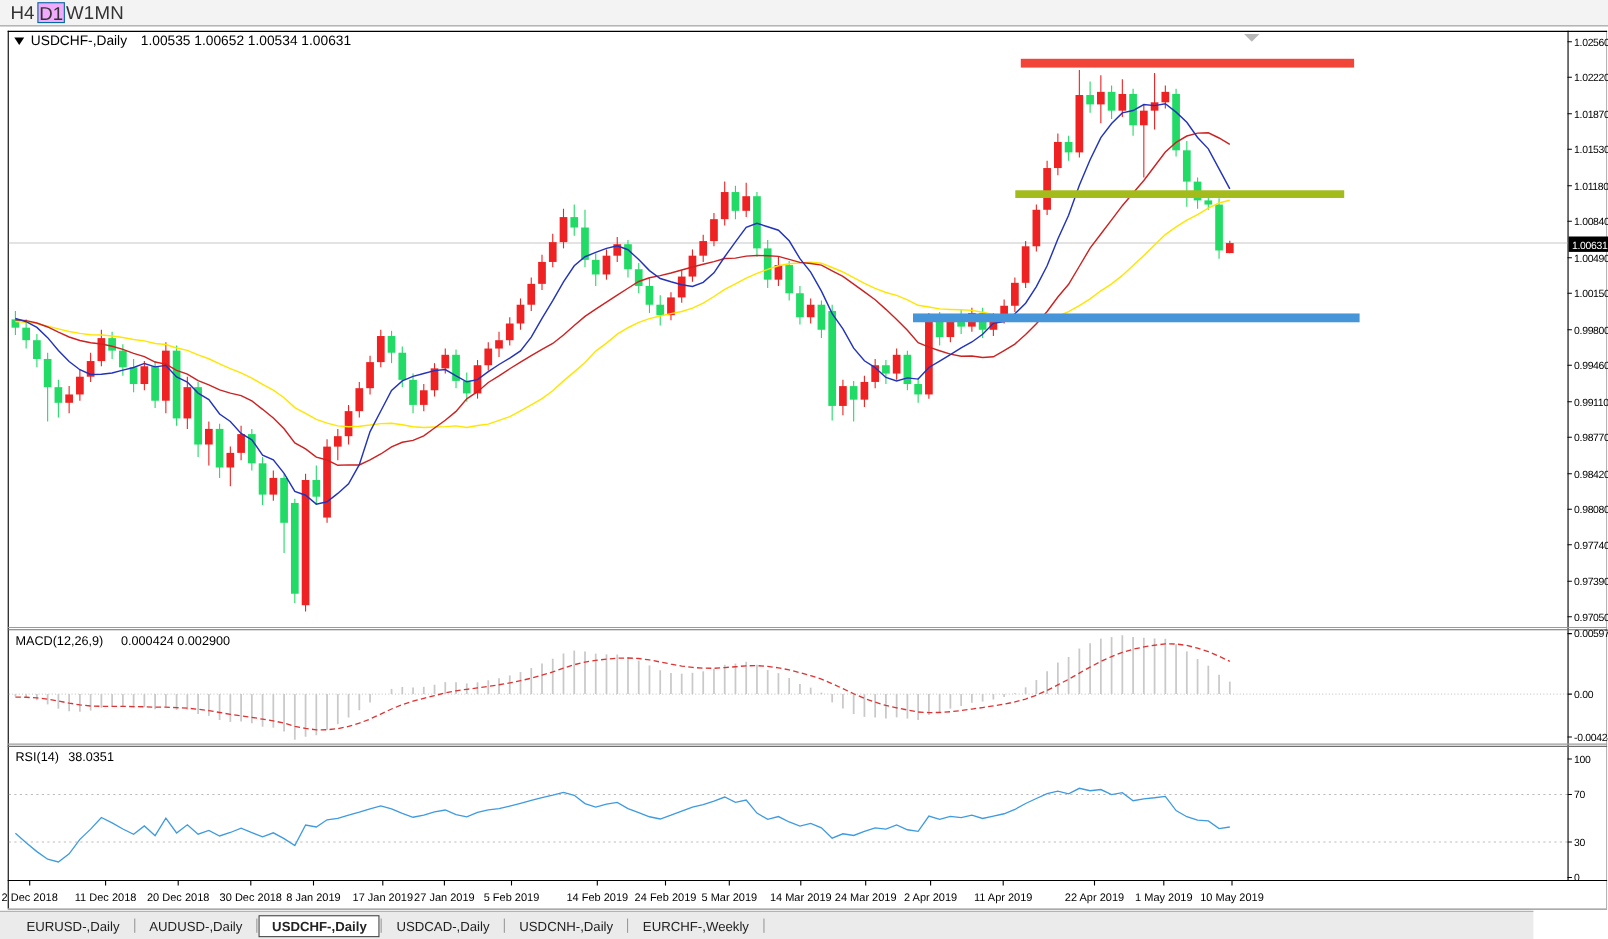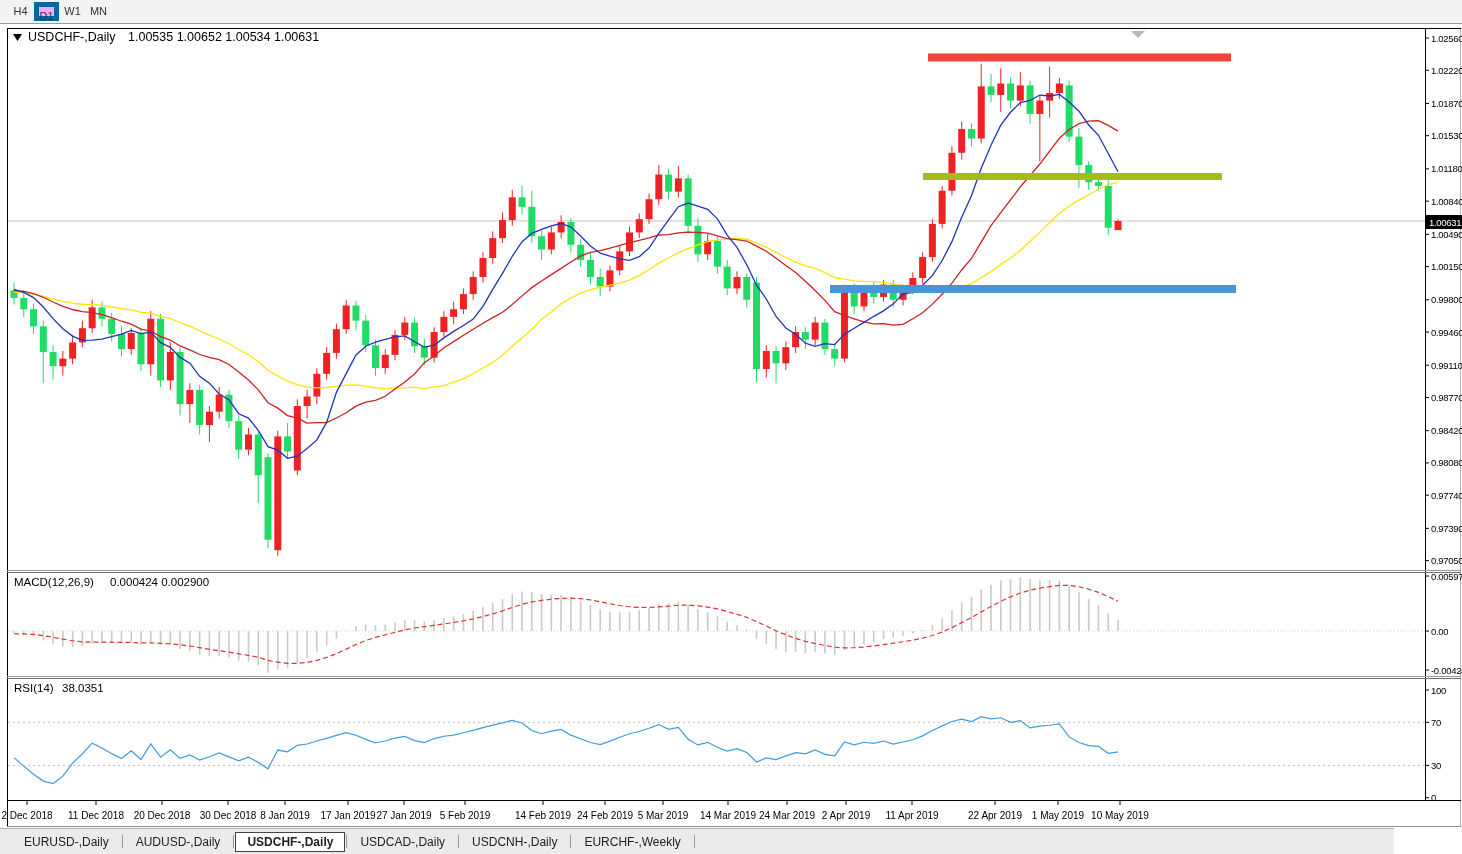--- a/index.html
+++ b/index.html
@@ -1,22 +1,22 @@
 <!DOCTYPE html>
 <html><head>
 <meta charset="utf-8">
 <style>
   html,body{margin:0;padding:0}
   body{width:1462px;height:854px;position:relative;background:#fff;
        font-family:"Liberation Sans",sans-serif;overflow:hidden}
   .toolbar{position:absolute;top:0;left:0;width:1462px;height:24px;background:#f3f3f3;
            border-bottom:1px solid #9b9b9b;box-sizing:border-box;z-index:5}
-  .tf-btn{position:absolute;top:2px;width:25px;height:19px;font-size:11px;color:#333;
+  .tf-btn{position:absolute;top:2px;width:25px;height:19px;font-size:17px;color:#333;
           text-align:center;line-height:19px;box-sizing:border-box}
-  .tf-btn.active{background:#f0abfc;border:5px solid #0369a1}
+  .tf-btn.active{background:#f0abfc;border:1px solid #0369a1}
   .tabbar{position:absolute;left:0;top:828px;width:1394px;height:26px;background:#ebebeb;
           border-top:1px solid #adadad;display:flex;align-items:center;padding-left:12px;
           box-sizing:border-box;z-index:5}
   .tab{font-size:12px;color:#222;padding:3px 12px;white-space:nowrap}
   .tab.active{background:#fff;border:1px solid #444;font-weight:bold;padding:2px 11px}
   .tab-sep{width:1px;height:13px;background:#9a9a9a;margin:0 1px}
   #chart-svg{position:absolute;top:0;left:0}
   text{fill:#000}
 </style>
 </head>

